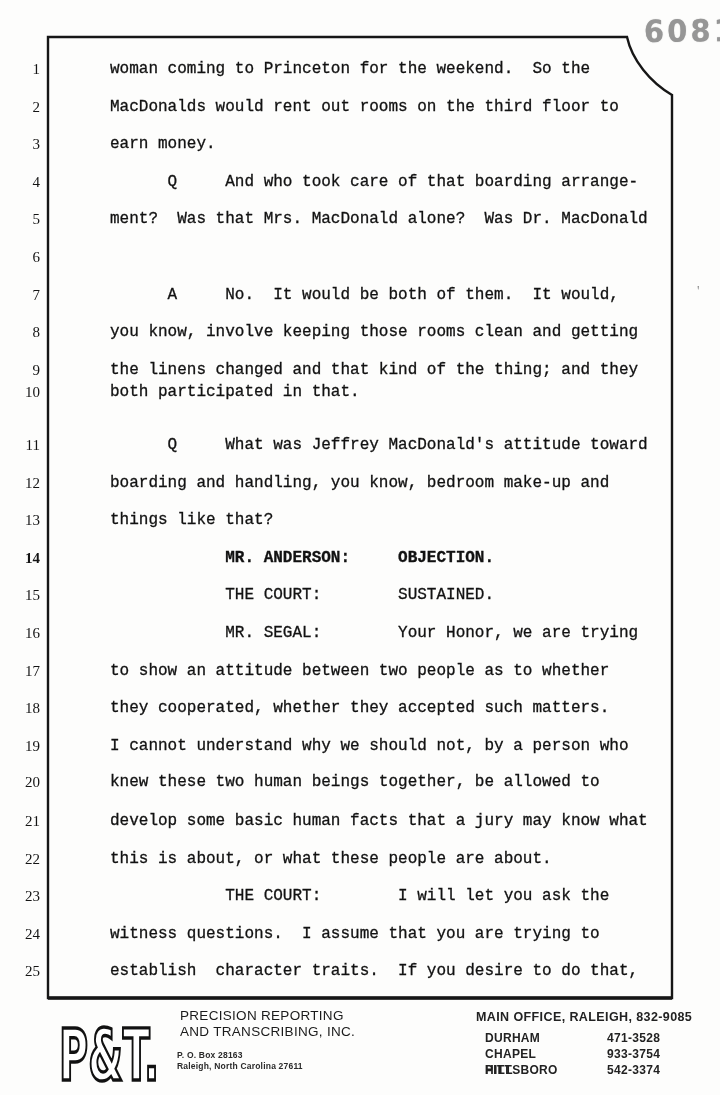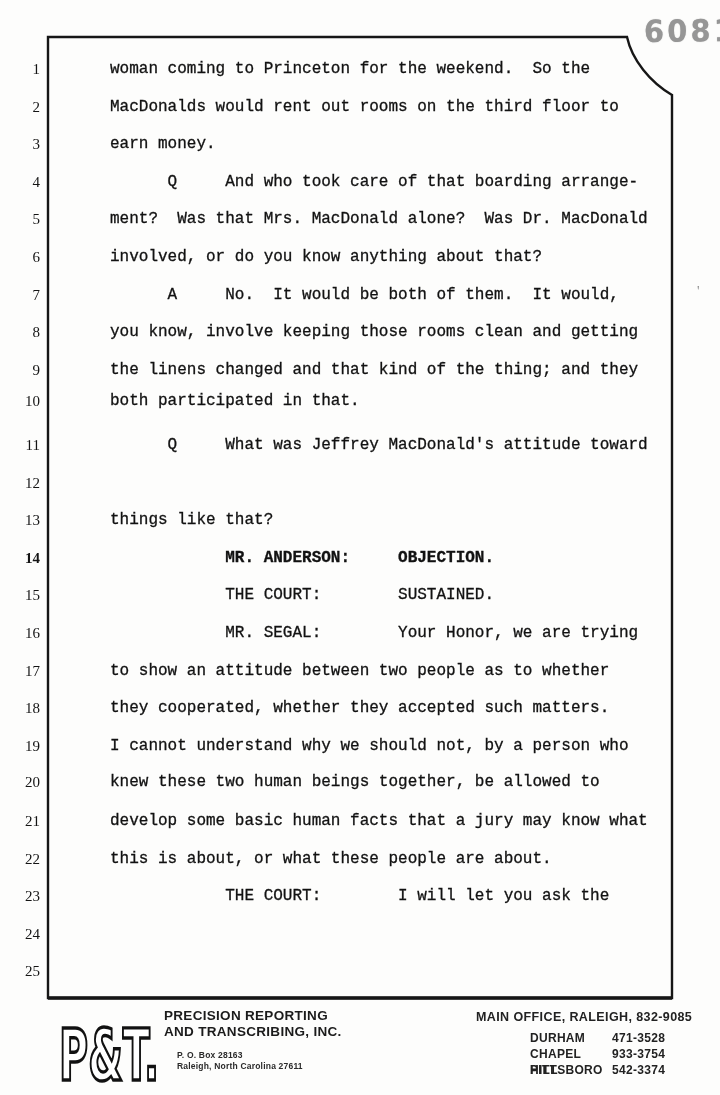--- a/index.html
+++ b/index.html
@@ -84,24 +84,24 @@
     font-family: "Liberation Sans", sans-serif;
     color: #161616;
   }
   .logo {
     position: absolute;
     left: 58px;
     top: 6px;
   }
   .company {
     position: absolute;
-    left: 164px;
+    left: 180px;
     top: 8px;
     font-size: 13.5px;
-    font-weight: bold;
+    font-weight: normal;
     line-height: 16px;
     letter-spacing: 0.3px;
     color: #1b1b1b;
   }
   .pobox {
     position: absolute;
     left: 177px;
     top: 50px;
     font-size: 8.5px;
     font-weight: bold;
@@ -114,34 +114,34 @@
     left: 476px;
     top: 10px;
     font-size: 12.5px;
     font-weight: bold;
     letter-spacing: 0.4px;
     color: #222222;
     white-space: nowrap;
   }
   .offices {
     position: absolute;
-    left: 530px;
+    left: 485px;
     top: 30px;
   }
   .office-row {
     display: flex;
     height: 16px;
     font-size: 12px;
     font-weight: bold;
     letter-spacing: 0.3px;
     color: #222222;
     line-height: 16px;
   }
   .office-row .city { width: 82px; }
-  .office-row .phone { white-space: nowrap; }
+  .office-row .phone { white-space: nowrap; margin-left: 40px; }
 </style>
 </head>
 <body>
 
 <div class="page">
 
   <svg class="border-svg" viewBox="0 0 720 1095" xmlns="http://www.w3.org/2000/svg">
     <path d="M48 37 H627 C 632 60, 650 82, 672 95 V998 H48 Z" fill="none" stroke="#161616" stroke-width="2.4"></path>
     <path d="M48 998 H672" fill="none" stroke="#161616" stroke-width="3.4"></path>
   </svg>
@@ -164,44 +164,44 @@
       <div class="line" style="top: 171.8px;">
         <span class="num">4</span>
         <span class="txt">      Q     And who took care of that boarding arrange-</span>
       </div>
       <div class="line" style="top: 209.4px;">
         <span class="num">5</span>
         <span class="txt">ment?  Was that Mrs. MacDonald alone?  Was Dr. MacDonald</span>
       </div>
       <div class="line" style="top: 247px;">
         <span class="num">6</span>
-        <span class="txt">involved, or do you know anything about that?</span>
       </div>
       <div class="line" style="top: 284.6px;">
         <span class="num">7</span>
         <span class="txt">      A     No.  It would be both of them.  It would,</span>
       </div>
       <div class="line" style="top: 322.2px;">
         <span class="num">8</span>
         <span class="txt">you know, involve keeping those rooms clean and getting</span>
       </div>
       <div class="line" style="top: 359.8px;">
         <span class="num">9</span>
         <span class="txt">the linens changed and that kind of the thing; and they</span>
       </div>
-      <div class="line" style="top: 391px;">
+      <div class="line" style="top: 382px;">
         <span class="num">10</span>
         <span class="txt">both participated in that.</span>
       </div>
       <div class="line" style="top: 435px;">
         <span class="num">11</span>
         <span class="txt">      Q     What was Jeffrey MacDonald's attitude toward</span>
       </div>
       <div class="line" style="top: 472.6px;">
         <span class="num">12</span>
+        <span class="txt">boarding and handling, you know, bedroom make-up and</span>
       </div>
       <div class="line" style="top: 510.2px;">
         <span class="num">13</span>
         <span class="txt">things like that?</span>
       </div>
       <div class="line" style="top: 547.8px; font-weight: bold;">
         <span class="num">14</span>
         <span class="txt">            MR. ANDERSON:     OBJECTION.</span>
       </div>
       <div class="line" style="top: 585.4px;">
@@ -235,23 +235,25 @@
       <div class="line" style="top: 848.6px; padding-left: 29px;">
         <span class="num">22</span>
         <span class="txt">this is about, or what these people are about.</span>
       </div>
       <div class="line" style="top: 886.2px;">
         <span class="num">23</span>
         <span class="txt">            THE COURT:        I will let you ask the</span>
       </div>
       <div class="line" style="top: 923.8px;">
         <span class="num">24</span>
+        <span class="txt">witness questions.  I assume that you are trying to</span>
       </div>
       <div class="line" style="top: 961.4px;">
         <span class="num">25</span>
+        <span class="txt">establish  character traits.  If you desire to do that,</span>
       </div>
     </div>
 
   <div class="artifact">'</div>
 
   <div class="footer">
 
     <svg class="logo" width="104" height="82" viewBox="0 0 104 82" xmlns="http://www.w3.org/2000/svg">
       <text x="1" y="74" font-family="DejaVu Sans, sans-serif" font-weight="bold" font-size="72" textLength="100" lengthAdjust="spacingAndGlyphs" fill="#ffffff" stroke="#111111" stroke-width="3.4">P&amp;T.</text>
     </svg>

